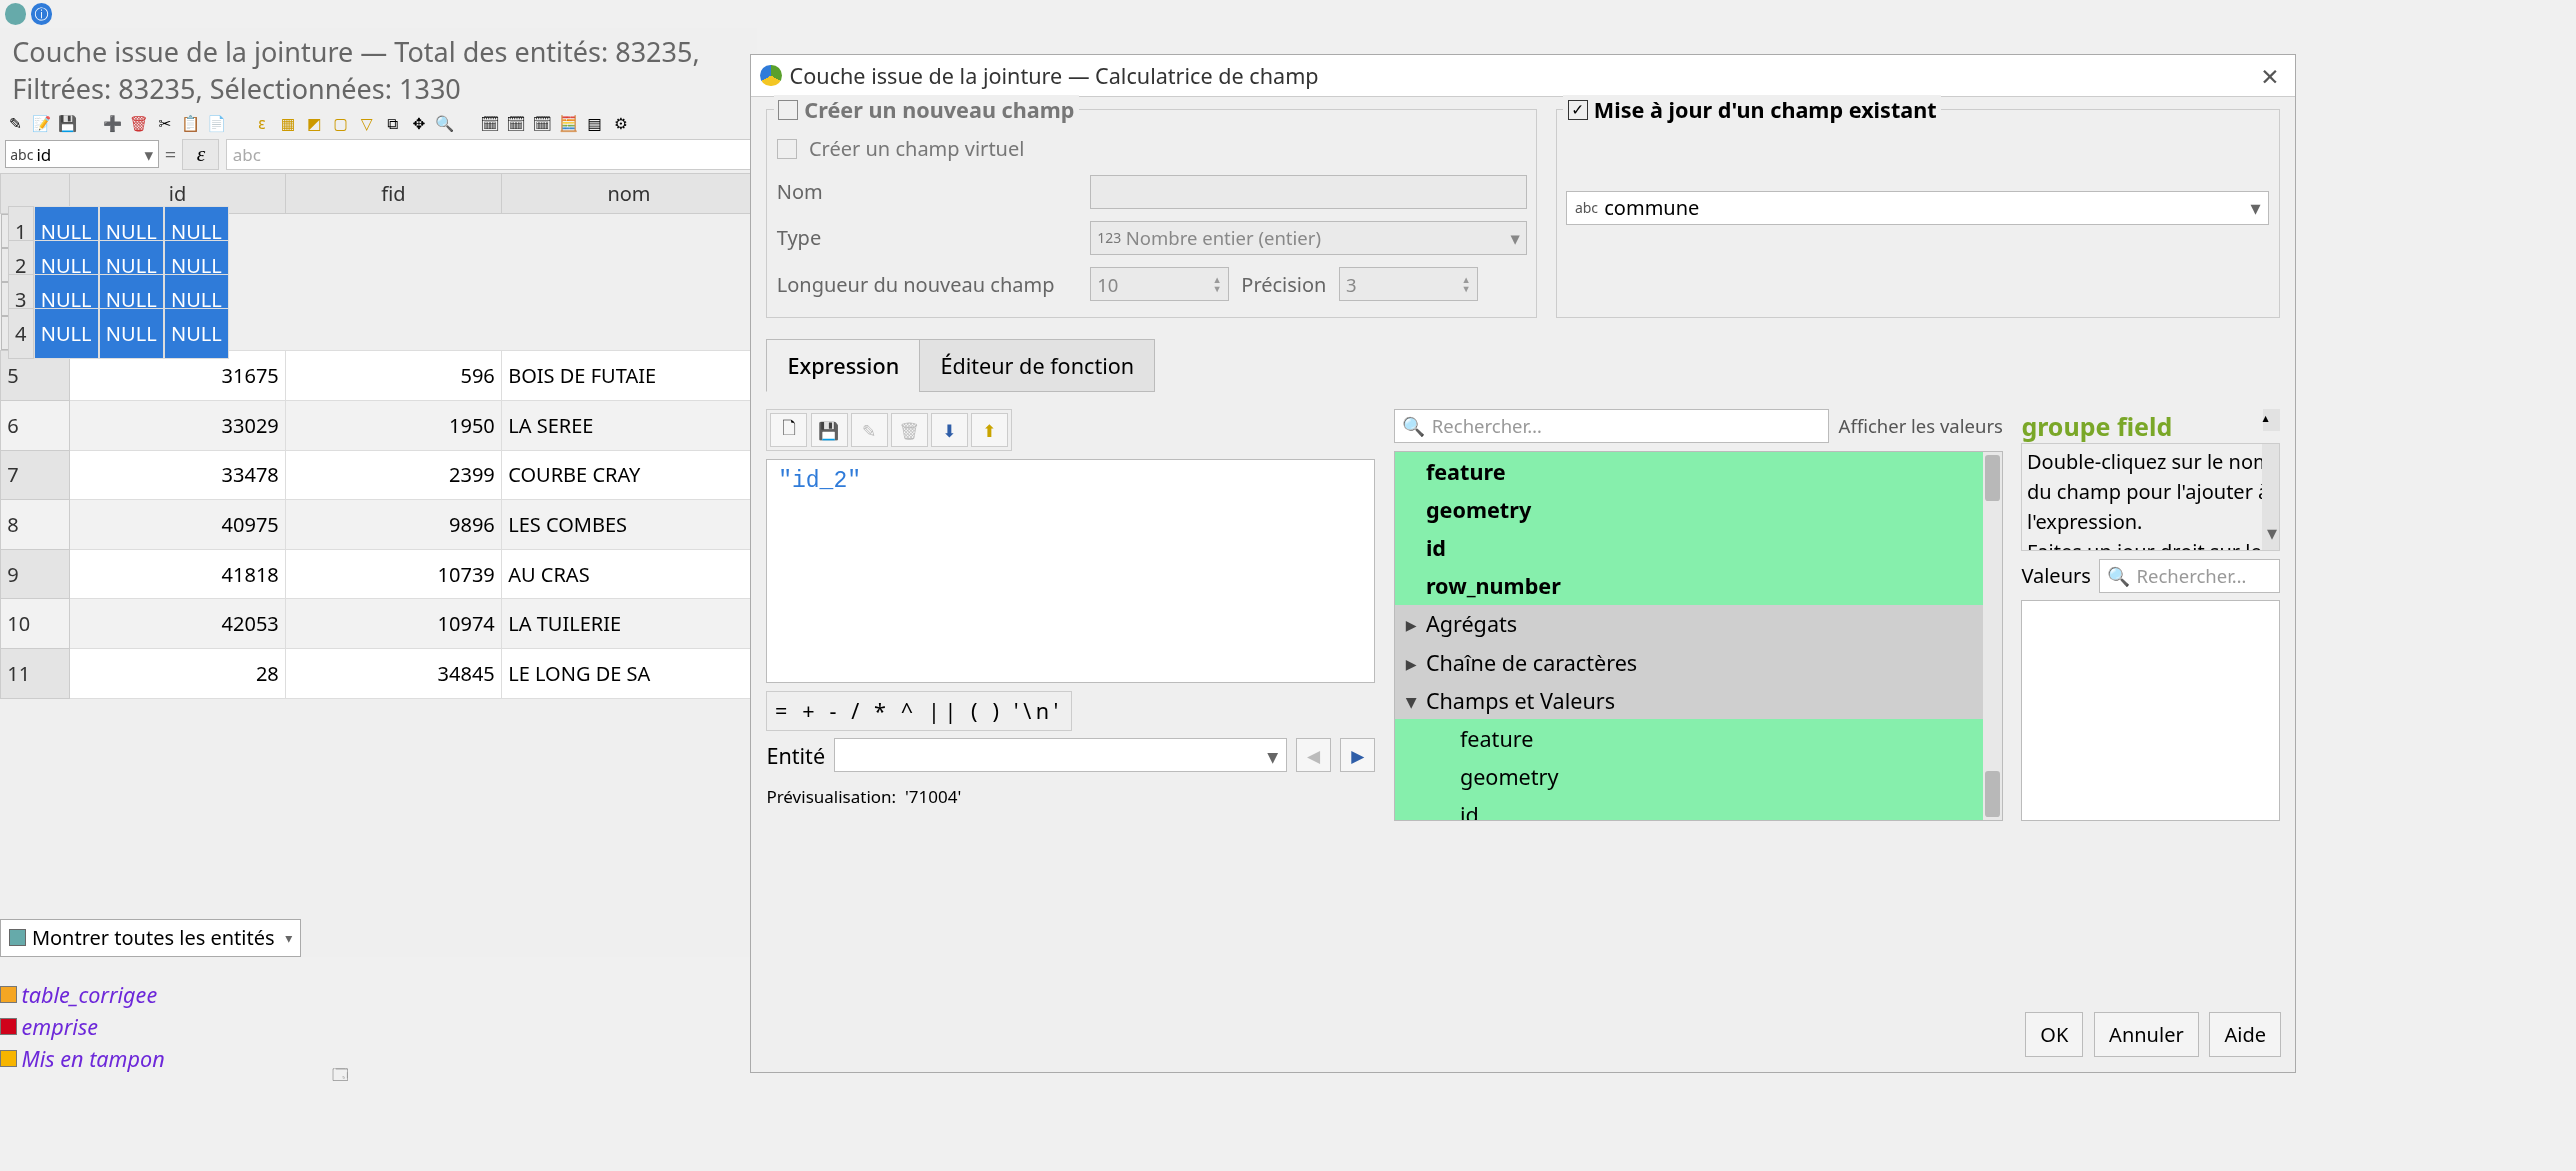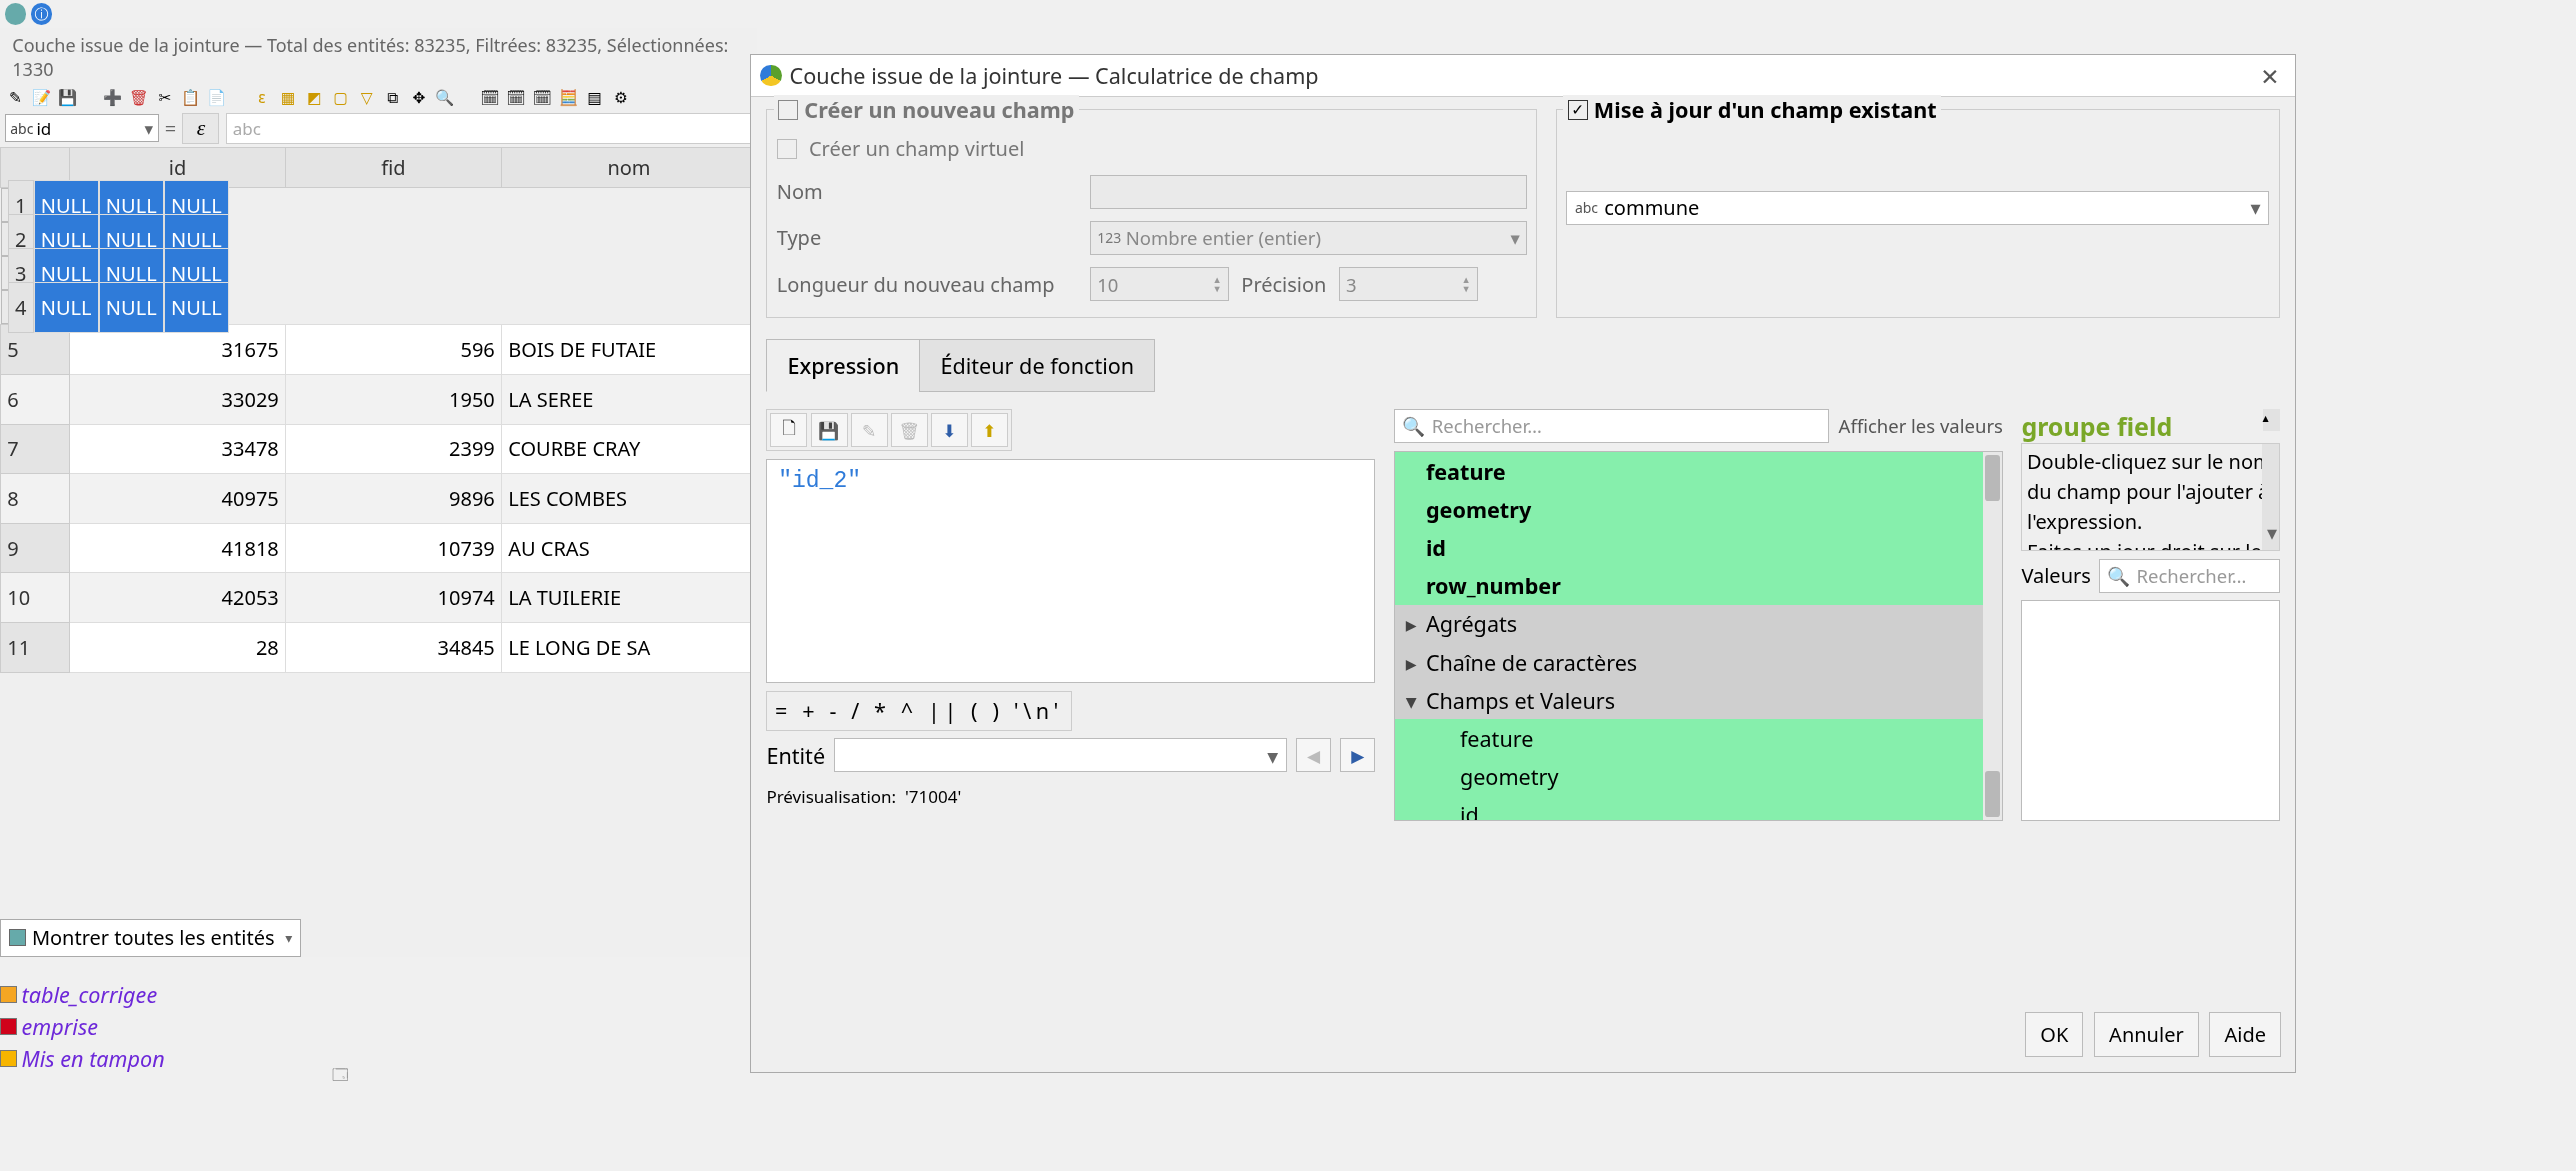--- a/index.html
+++ b/index.html
@@ -3,21 +3,21 @@
 <meta charset="utf-8">
 <style>
 * { box-sizing: border-box; font-family: "Noto Sans", "Segoe UI", Arial, sans-serif; }
 body { margin: 0; background: #f0f0f0; width: 2576px; height: 1171px; overflow: hidden; position: relative; color: #000; }
 
 
 .attr-window {
   position: absolute; left: 0; top: 28px; width: 757px; height: 929px;
   background: #efefef;
 }
-.attr-title { padding: 4.6px 12.3px; font-size: 18px; color: #666; }
+.attr-title { padding: 4.6px 12.3px; font-size: 27px; color: #666; }
 .attr-toolbar { padding: 3.1px 6.2px; display: flex; gap: 7.7px; align-items: center; }
 .attr-toolbar .ico { width: 18.5px; height: 18.5px; display: inline-flex; align-items: center; justify-content: center; font-size: 15.4px; }
 .expr-row { padding: 3.1px 4.6px; display: flex; gap: 6.2px; align-items: center; }
 .abc-badge { background: #fff; border: 0.8px solid #aaa; padding: 1.5px 4.6px; font-size: 17px; display: flex; align-items: center; gap: 3.1px; flex: 0 0 154px; }
 .abc-badge .abc { color: #444; font-size: 14px; }
 .abc-badge .dd { margin-left: auto; color: #666; }
 .eps-btn { border: 0.8px solid #ccc; background: #e8e8e8; width: 37px; height: 31px; display: flex; align-items: center; justify-content: center; font-size: 21.6px; font-style: italic; font-family: Georgia, serif; }
 .expr-input { flex: 1; background: #fff; border: 0.8px solid #ccc; height: 31px; padding: 3.1px 6.2px; color: #aaa; font-size: 17px; }
 
 table.attr { border-collapse: collapse; width: 100%; table-layout: fixed; }

